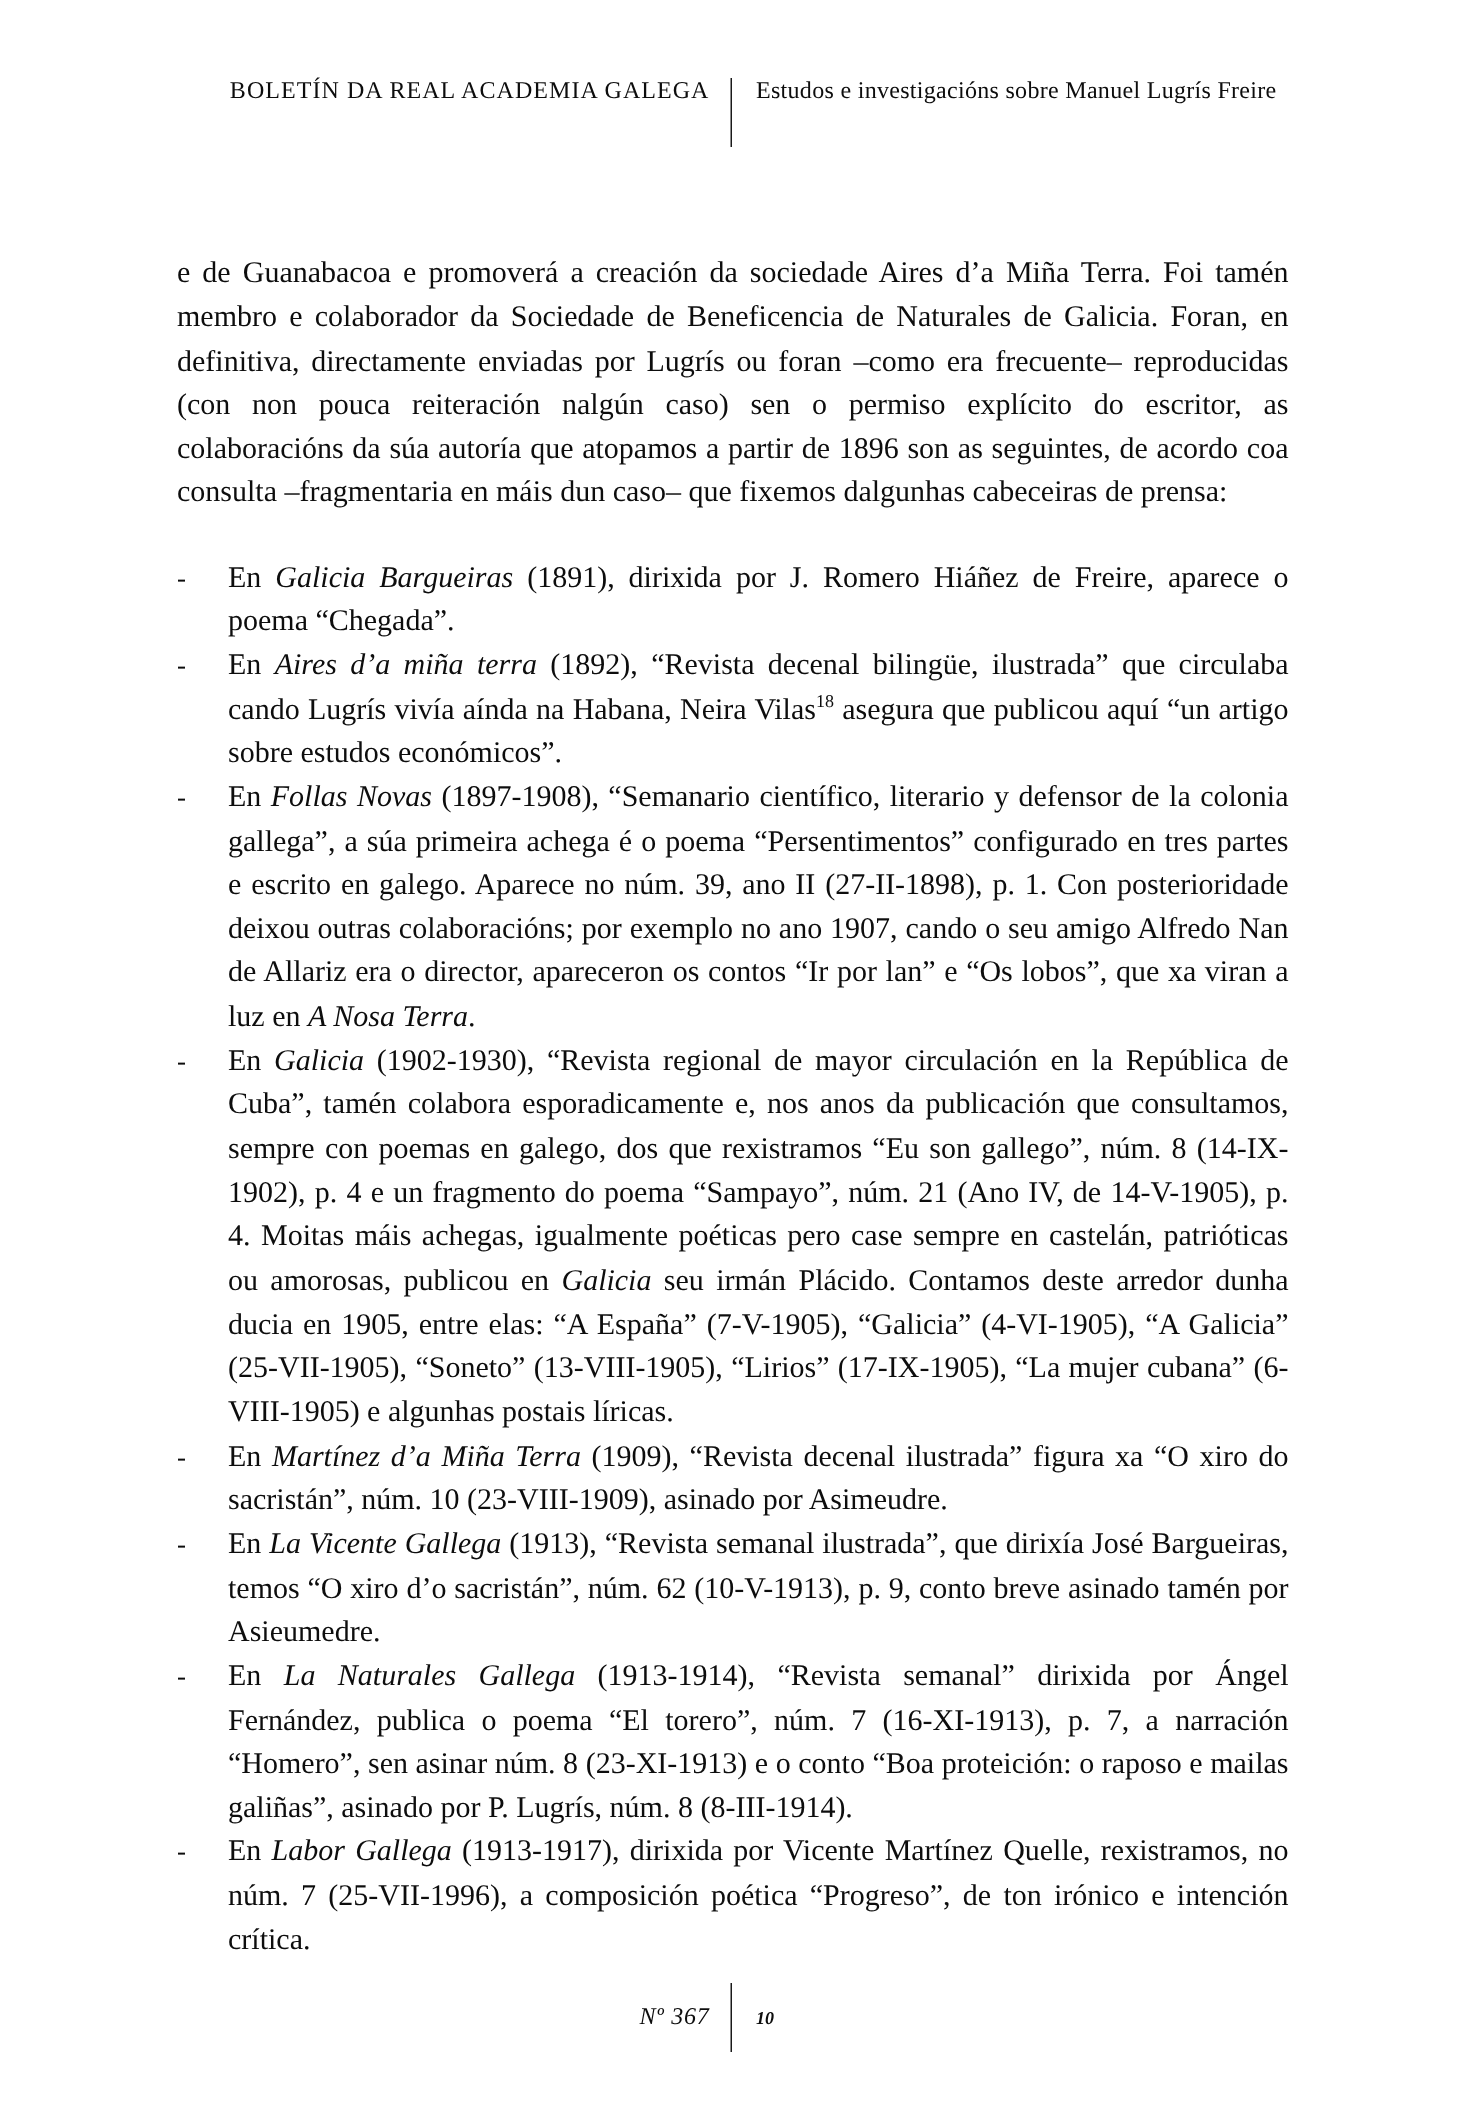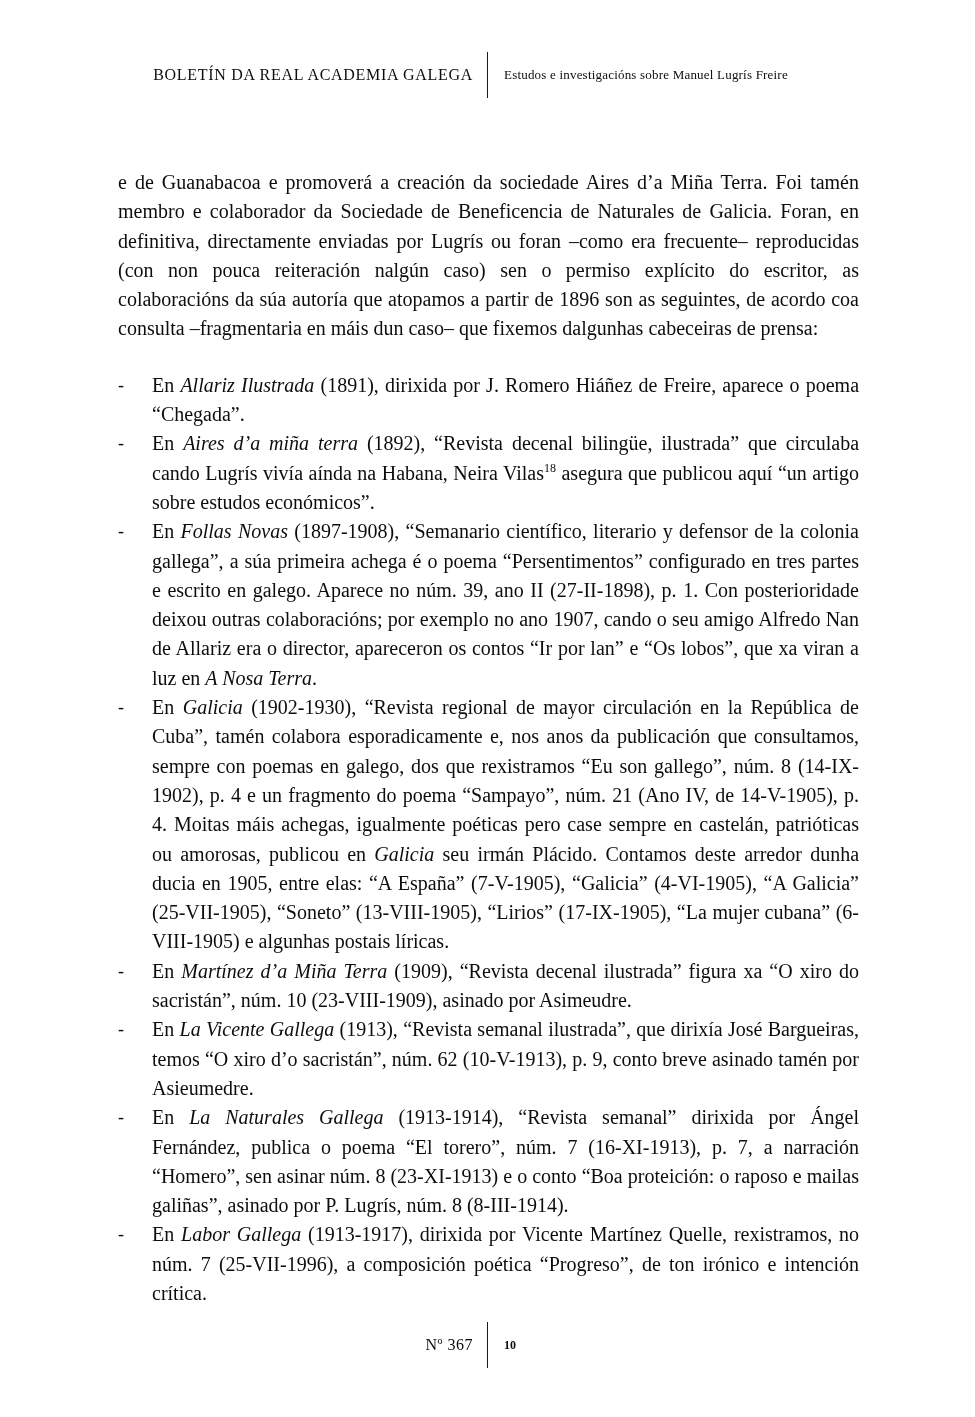--- a/index.html
+++ b/index.html
@@ -17,38 +17,38 @@
   }
 
   
   .page-header {
     position: absolute;
     top: 52px;
     left: 0;
     right: 0;
     height: 46px;
     display: flex;
-    align-items: center;
+    align-items: flex-start;
   }
   .header-left {
     width: 473px;
     text-align: right;
     font-size: 16px;
     letter-spacing: 0.7px;
     white-space: nowrap;
   }
   .header-divider, .footer-divider {
     width: 0;
     border-left: 1.5px solid #1a1a1a;
     height: 46px;
     margin-left: 14px;
   }
   .header-right {
     padding-left: 16px;
-    font-size: 13px;
+    font-size: 16px;
     letter-spacing: 0.2px;
     white-space: nowrap;
   }
 
   
   .text-block {
     position: absolute;
     left: 118px;
     width: 741px;
     top: 152px;
@@ -88,20 +88,21 @@
 
   
   .page-footer {
     position: absolute;
     top: 1322px;
     left: 0;
     right: 0;
     height: 46px;
     display: flex;
     align-items: center;
+    font-style: italic;
   }
   .footer-issue {
     width: 473px;
     text-align: right;
     font-size: 16px;
     letter-spacing: 0.5px;
     white-space: nowrap;
   }
   .footer-page {
     padding-left: 16px;
@@ -116,21 +117,21 @@
   <div class="header-left">BOLETÍN DA REAL ACADEMIA GALEGA</div>
   <div class="header-divider"></div>
   <div class="header-right">Estudos e investigacións sobre Manuel Lugrís Freire</div>
 </div>
 
 <div class="text-block">
   <p class="intro-par">e de Guanabacoa e promoverá a creación da sociedade Aires d’a Miña Terra. Foi tamén membro e colaborador da Sociedade de Beneficencia de Naturales de Galicia. Foran, en definitiva, directamente enviadas por Lugrís ou foran –como era frecuente– reproducidas (con non pouca reiteración nalgún caso) sen o permiso explícito do escritor, as colaboracións da súa autoría que atopamos a partir de 1896 son as seguintes, de acordo coa consulta –fragmentaria en máis dun caso– que fixemos dalgunhas cabeceiras de prensa:</p>
   <div class="pub-list">
       <div class="list-item">
         <span class="dash">-</span>
-        <div class="item-text"><span>En </span><em>Allariz Ilustrada</em><span> (1891), dirixida por J. Romero Hiáñez de Freire, aparece o poema “Chegada”.</span></div>
+        <div class="item-text"><span>En </span><em>Galicia Bargueiras</em><span> (1891), dirixida por J. Romero Hiáñez de Freire, aparece o poema “Chegada”.</span></div>
       </div>
       <div class="list-item">
         <span class="dash">-</span>
         <div class="item-text"><span>En </span><em>Aires d’a miña terra</em><span> (1892), “Revista decenal bilingüe, ilustrada” que circulaba cando Lugrís vivía aínda na Habana, Neira Vilas</span><sup>18</sup><span> asegura que publicou aquí “un artigo sobre estudos económicos”.</span></div>
       </div>
       <div class="list-item">
         <span class="dash">-</span>
         <div class="item-text"><span>En </span><em>Follas Novas</em><span> (1897-1908), “Semanario científico, literario y defensor de la colonia gallega”, a súa primeira achega é o poema “Persentimentos” configurado en tres partes e escrito en galego. Aparece no núm. 39, ano II (27-II-1898), p. 1. Con posterioridade deixou outras colaboracións; por exemplo no ano 1907, cando o seu amigo Alfredo Nan de Allariz era o director, apareceron os contos “Ir por lan” e “Os lobos”, que xa viran a luz en </span><em>A Nosa Terra</em><span>.</span></div>
       </div>
       <div class="list-item">

